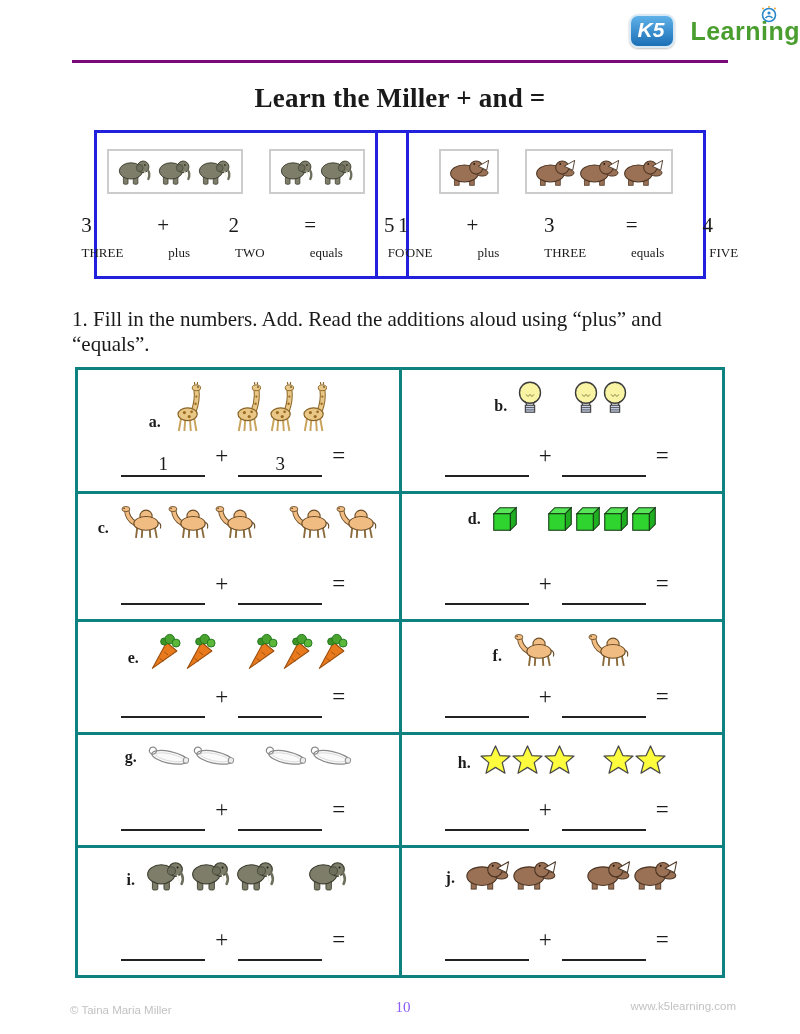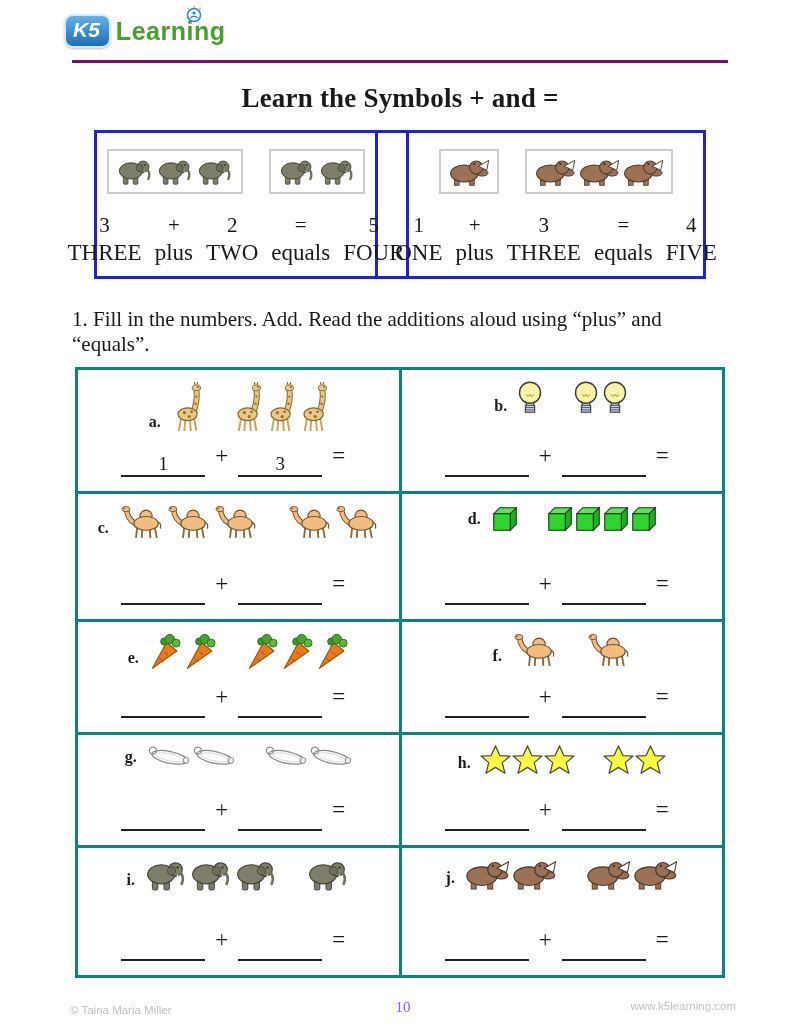--- a/index.html
+++ b/index.html
@@ -1,47 +1,47 @@
 <!DOCTYPE html>
 <html><head>
 <meta charset="utf-8">
 <style>
   * { margin:0; padding:0; box-sizing:border-box; }
   html,body { width:800px; height:1034px; background:#ffffff; }
   body { position:relative; font-family:"Liberation Serif", serif; color:#1a1a1a; outline:1px solid #e3e3e3; overflow:hidden; }
 
   
-  .header { padding:14px 0 0 64px; height:50px; }
+  .header { padding:14px 0 0 64px; height:50px;text-align:right; }
   .logo { position:relative; display:inline-flex; align-items:center; }
   .logo-book { display:inline-block; background:linear-gradient(#5fb1e8,#1b6fb5); color:#ffffff;
                font-family:"Liberation Sans", sans-serif; font-weight:bold; font-style:italic;
                font-size:21px; padding:2px 9px 4px 7px; border-radius:9px; border:2px solid #d8e9f5;
                box-shadow:0 1px 2px rgba(0,0,0,.25); }
   .logo-learning { font-family:"Liberation Sans", sans-serif; font-weight:bold; font-size:25px;
-                   color:#4a9e2f; margin-left:5px; letter-spacing:.5px; }
+                   color:#4a9e2f; margin-left:15px; letter-spacing:.5px; }
   .logo-person { position:absolute; right:22px; top:-8px; }
 
   .rule { border:none; border-top:3px solid #7a0a7a; margin:10px 72px 0 72px; }
 
   
   .title { text-align:center; font-weight:bold; font-size:27px; margin-top:20px; letter-spacing:.2px; }
 
   
   .examples { display:flex; justify-content:center; align-items:stretch; margin-top:16px; }
   .ex-box { border:3px solid #2121dd; background:#fff; padding:13px 10px 10px 10px; text-align:center; }
   .ex-box-left { width:284px; }
   .ex-box-right { width:300px; }
   .ex-connector { width:28px; border-top:3px solid #2121dd; border-bottom:3px solid #2121dd; }
   .frames { display:flex; justify-content:center; align-items:center; gap:26px; min-height:50px; }
   .frame { display:inline-flex; align-items:center; justify-content:center; gap:2px;
            border:2px solid #cccccc; background:#fff; padding:6px 7px; }
   .equation { display:flex; justify-content:center; align-items:flex-start; gap:13px; margin-top:14px; }
   .eq-col { display:flex; flex-direction:column; align-items:center; }
   .eq-num { font-size:21px; line-height:30px; }
-  .eq-word { font-size:23px; line-height:26px; }
+  .eq-word { font-size:13px; line-height:26px;margin-left:32px; }
 
   
   .instruction { margin:28px 72px 0 72px; font-size:21px; }
 
   
   .grid { margin:10px auto 0 75px; width:650px; background:#0e8181; padding:3px; display:grid;
           grid-template-columns:1fr 1fr; grid-template-rows:121px 125px 110px 110px 127px; gap:3px; }
   .cell { background:#ffffff; display:flex; flex-direction:column; justify-content:space-between;
           padding:8px 6px 14px 6px; }
   .cell-top { display:flex; justify-content:center; align-items:flex-end; margin-top:2px; }
@@ -173,21 +173,21 @@
       <circle cx="9" cy="7" r="1.6" fill="#2a86c8"></circle>
       <path d="M5.5 12 Q9 8.5 12.5 12" stroke="#2a86c8" stroke-width="1.6" fill="none"></path>
       <circle cx="3" cy="2.5" r="0.9" fill="#e8a01e"></circle>
         <circle cx="9" cy="0.9" r="0.9" fill="#e8a01e"></circle>
         <circle cx="15" cy="2.5" r="0.9" fill="#e8a01e"></circle>
     </svg>
   </div>
 </div>
 <hr class="rule">
 
-<div class="title">Learn the Symbols + and =</div>
+<div class="title">Learn the Miller + and =</div>
 
 <div class="examples">
   <div class="ex-box ex-box-left">
     <div class="frames">
       <span class="frame">
           <svg class="icon icon-elephant">
             <use href="#i-elephant"></use>
           </svg>
           <svg class="icon icon-elephant">
             <use href="#i-elephant"></use>

